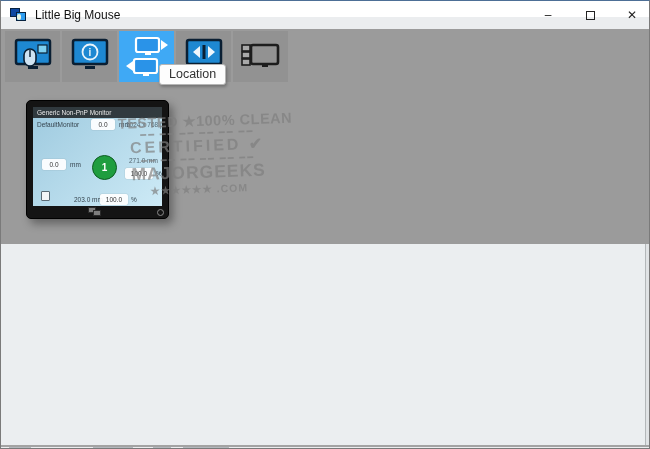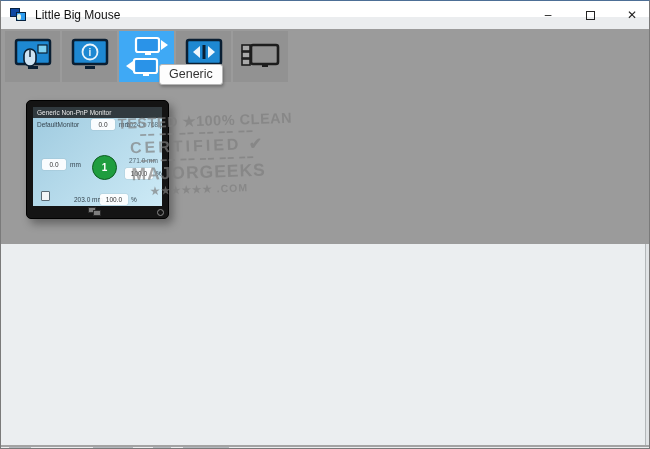--- a/index.html
+++ b/index.html
@@ -128,21 +128,21 @@
     <div class="abs tile" style="left:232px;">
       <svg width="44" height="42" viewBox="0 0 44 42">
         <rect x="12" y="9" width="27" height="19" rx="2" fill="none" stroke="#1d1d1d" stroke-width="2.6"></rect>
         <rect x="3" y="9" width="8" height="6" fill="#a9a9a9" stroke="#1d1d1d" stroke-width="1.6"></rect>
         <rect x="3" y="16" width="8" height="6" fill="#a9a9a9" stroke="#1d1d1d" stroke-width="1.6"></rect>
         <rect x="3" y="23" width="8" height="6" fill="#a9a9a9" stroke="#1d1d1d" stroke-width="1.6"></rect>
         <rect x="23" y="29" width="6" height="2" fill="#1d1d1d"></rect>
       </svg>
     </div>
 
-    <div class="abs tooltip">Generic</div>
+    <div class="abs tooltip">Location</div>
 
     <div class="abs monitor">
       <div class="mscreen">
         <div class="mtitle">Generic Non-PnP Monitor</div>
         <div class="mtext" style="left:4px;top:14px;">DefaultMonitor</div>
         <div class="mbox" style="left:58px;top:12px;width:24px;">0.0</div>
         <div class="mtext" style="left:86px;top:14px;">mm</div>
         <div class="mtext" style="left:92px;top:14px;left:93px;opacity:.75;">1024 x 768 px</div>
         <div class="mbox" style="left:9px;top:52px;width:24px;">0.0</div>
         <div class="mtext" style="left:37px;top:54px;">mm</div>

